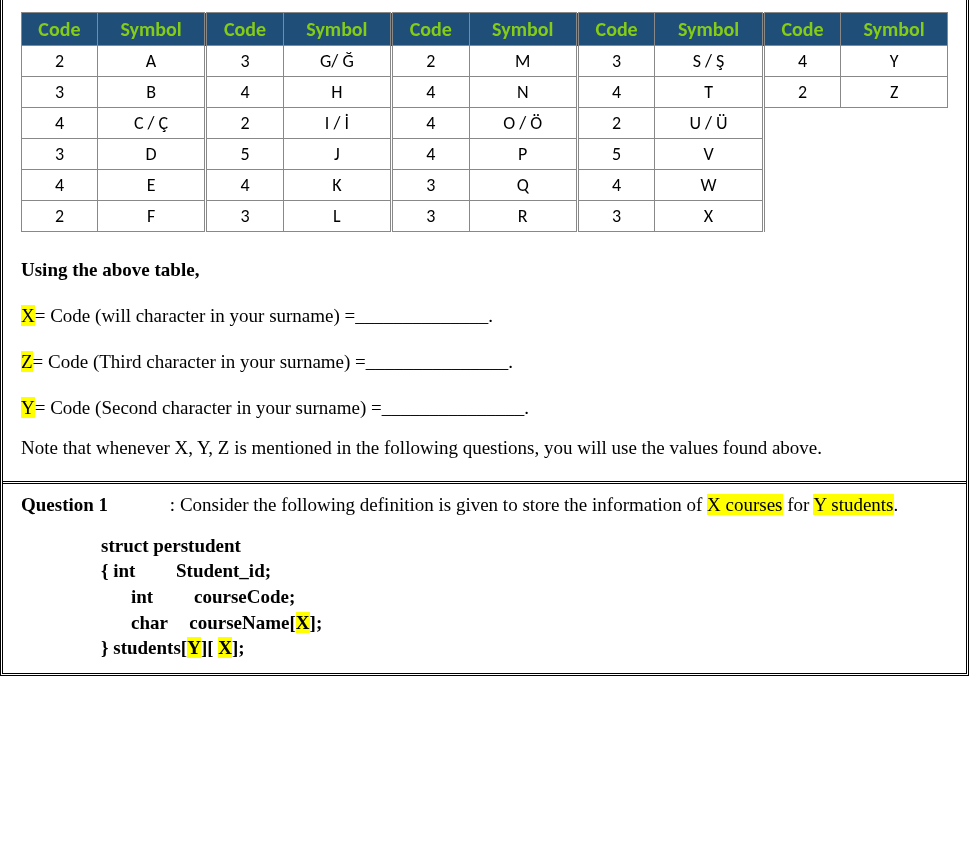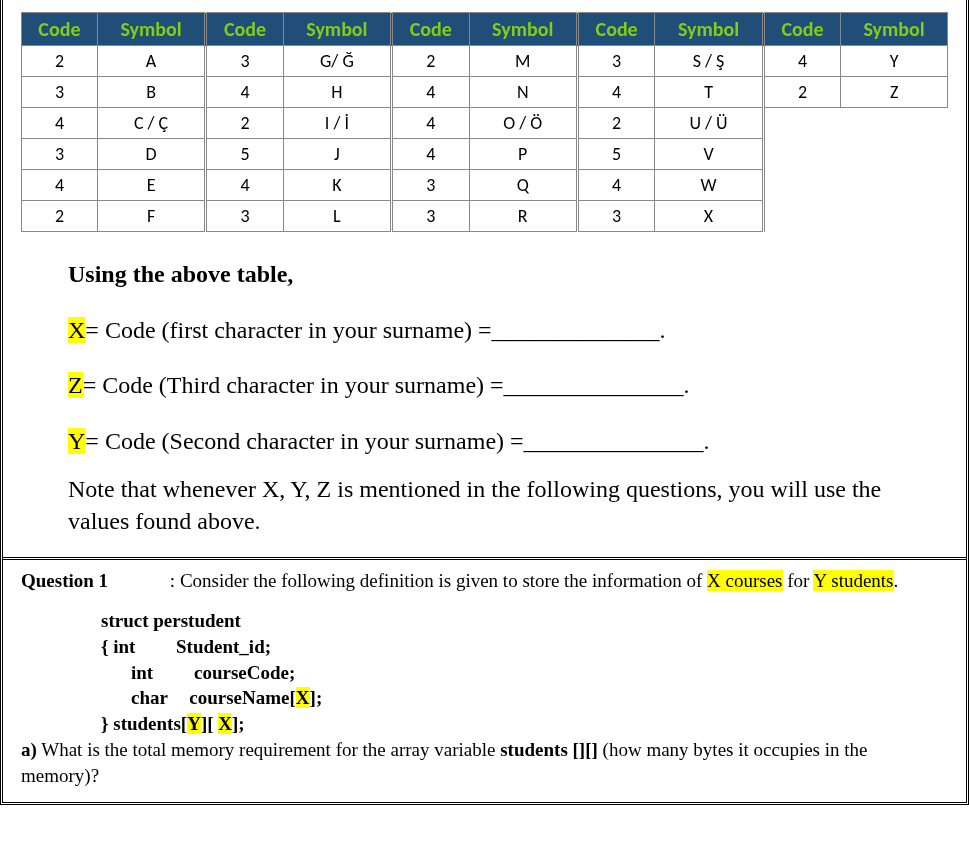--- a/index.html
+++ b/index.html
@@ -44,23 +44,22 @@
       font-size: 18px;
       padding: 4px 2px;
     }
     table.code-table td.empty {
       border: none;
     }
     .col-sep-left {
       border-left: 3px double #888 !important;
     }
     .instructions {
-      font-size: 24px;
+      font-size: 19px;
       line-height: 1.9;
-      margin-left: 47px;
     }
     .instructions p {
       margin: 10px 0;
     }
     .hl {
       background: yellow;
     }
     .bold {
       font-weight: bold;
     }
@@ -182,21 +181,21 @@
             <td>X</td>
             <td class="col-sep-left empty"></td>
             <td class="empty"></td>
           </tr>
         </tbody>
     </table>
 
     <div class="instructions">
       <p class="bold">Using the above table,</p>
       <p>
-        <span class="hl">X</span><span>= Code (first character in your surname) =______________.</span>
+        <span class="hl">X</span><span>= Code (will character in your surname) =______________.</span>
       </p>
       <p>
         <span class="hl">Z</span><span>= Code (Third character in your surname) =_______________.</span>
       </p>
       <p>
         <span class="hl">Y</span><span>= Code (Second character in your surname) =_______________.</span>
       </p>
       <p class="note">Note that whenever X, Y, Z is mentioned in the following questions, you will use the values found above.</p>
     </div>
   </div>
@@ -216,18 +215,15 @@
         <span class="type-col" style="width:44px">int</span>&nbsp;&nbsp;&nbsp;&nbsp;<span>courseCode;</span>
       </div>
       <div class="indent1">
         <span class="type-col" style="width:44px">char</span>&nbsp;&nbsp;&nbsp;<span>courseName[</span><span class="hl">X</span><span>];</span>
       </div>
       <div>
         <span>} students[</span><span class="hl">Y</span><span>][ </span><span class="hl">X</span><span>];</span>
       </div>
     </div>
 
-    <p>
-      <span class="bold">a)</span><span> What is the total memory requirement for the array variable </span><span class="bold">students [][]</span><span> (how many bytes it occupies in the memory)?</span>
-    </p>
   </div>
 
 </div>
 
 </body></html>

